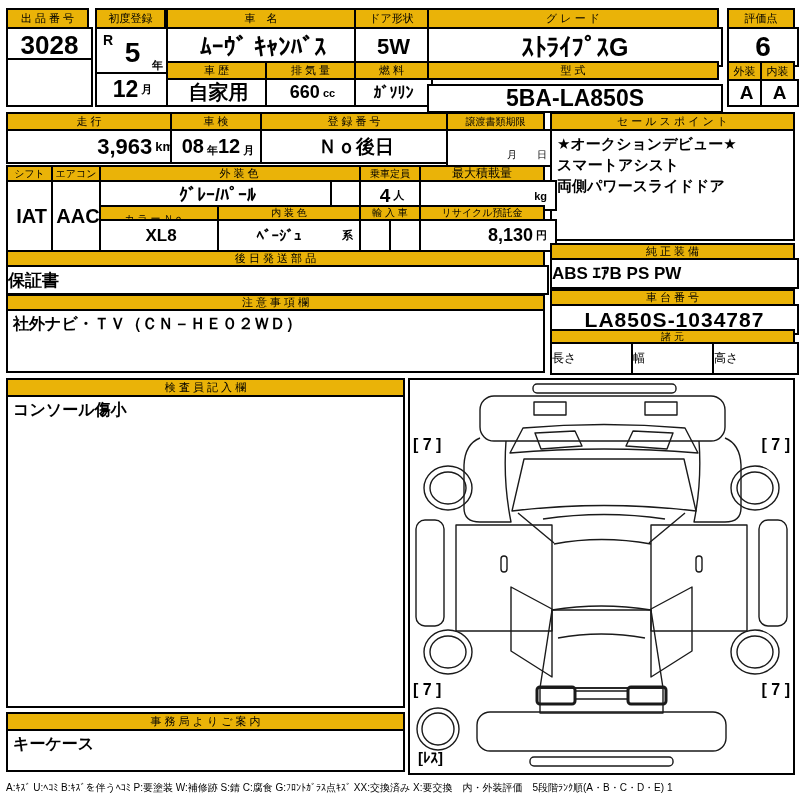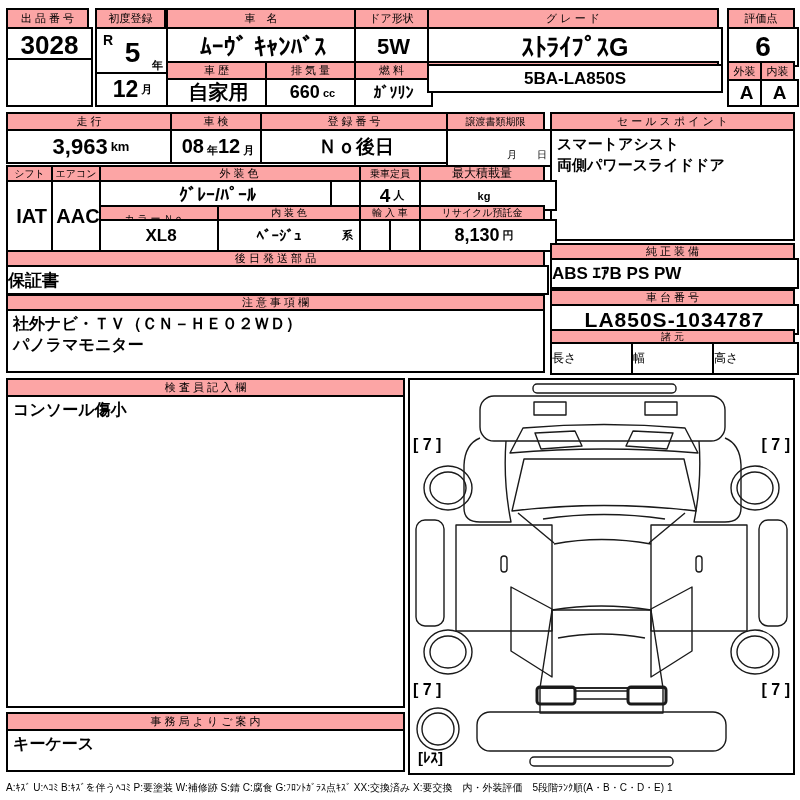--- a/index.html
+++ b/index.html
@@ -1,24 +1,24 @@
 <!DOCTYPE html>
 <html><head>
 <meta charset="utf-8">
 <style>
   html,body{margin:0;padding:0;background:#fff;}
   body{width:800px;height:800px;position:relative;overflow:hidden;
        font-family:"Liberation Sans","DejaVu Sans",sans-serif;color:#000;}
   .abs{position:absolute;box-sizing:border-box;}
-  .hdr{background:#fca5a5;border:2px solid #000;display:flex;align-items:center;
+  .hdr{background:#eab308;border:2px solid #000;display:flex;align-items:center;
        justify-content:center;font-size:11px;white-space:nowrap;overflow:hidden;}
   .cell{background:#fff;border:2px solid #000;display:flex;align-items:center;
         justify-content:center;font-weight:bold;white-space:nowrap;overflow:hidden;position:absolute;}
   .left{justify-content:flex-start;padding-left:0;}
-  .right{padding-right:8px;}
+  .right{justify-content:flex-end;padding-right:8px;}
   .u{font-size:11px;font-weight:bold;margin-left:3px;}
   .u-end{align-self:flex-end;margin-bottom:4px;}
   .lines{background:#fff;border:2px solid #000;font-weight:bold;padding:2px 5px;overflow:hidden;}
   .lines div{line-height:21px;}
   .dlabel{position:absolute;font-weight:bold;font-size:16px;white-space:nowrap;}
   svg{display:block;}
 </style>
 </head>
 <body>
 
@@ -50,21 +50,21 @@
   </div>
 
   <div class="hdr abs" style="left:354px;top:8px;width:75px;height:21px">ドア形状</div>
   <div class="cell" style="left:354px;top:27px;width:75px;height:36px;font-size:22px">5W</div>
   <div class="hdr abs" style="left:354px;top:61px;width:75px;height:19px">燃 料</div>
   <div class="cell" style="left:354px;top:78px;width:75px;height:25px;font-size:16px">ｶﾞｿﾘﾝ</div>
 
   <div class="hdr abs" style="left:427px;top:8px;width:292px;height:21px">グ レ ー ド</div>
   <div class="cell" style="left:427px;top:27px;width:292px;height:36px;font-size:25px">ｽﾄﾗｲﾌﾟｽG</div>
   <div class="hdr abs" style="left:427px;top:61px;width:292px;height:19px">型 式</div>
-  <div class="cell" style="left:427px;top:64px;width:292px;height:25px;font-size:17px">5BA-LA850S</div>
+  <div class="cell" style="left:427px;top:84px;width:292px;height:25px;font-size:23px">5BA-LA850S</div>
 
   <div class="hdr abs" style="left:727px;top:8px;width:68px;height:21px">評価点</div>
   <div class="cell" style="left:727px;top:27px;width:68px;height:36px;font-size:28px">6</div>
   <div class="hdr abs" style="left:727px;top:61px;width:35px;height:20px">外装</div>
   <div class="hdr abs" style="left:760px;top:61px;width:35px;height:20px">内装</div>
   <div class="cell" style="left:727px;top:79px;width:35px;height:24px;font-size:19px">A</div>
   <div class="cell" style="left:760px;top:79px;width:35px;height:24px;font-size:19px">A</div>
 
   <div class="hdr abs" style="left:6px;top:112px;width:166px;height:19px">走 行</div>
   <div class="cell right" style="left:6px;top:129px;width:166px;height:31px">
@@ -78,20 +78,21 @@
     <span style="font-size:20px">12</span>
     <span class="u u-end">月</span>
   </div>
   <div class="hdr abs" style="left:260px;top:112px;width:188px;height:19px">登 録 番 号</div>
   <div class="cell" style="left:260px;top:129px;width:188px;height:31px;font-size:19px">Ｎｏ後日</div>
   <div class="hdr abs" style="left:446px;top:112px;width:99px;height:19px;font-size:10px">譲渡書類期限</div>
   <div class="cell" style="left:446px;top:129px;width:99px;height:31px;align-items:flex-end;justify-content:flex-end;padding:0 8px 3px 0;font-size:10px;font-weight:normal">月　　日</div>
 
   <div class="hdr abs" style="left:550px;top:112px;width:245px;height:19px">セ ー ル ス ポ イ ン ト</div>
   <div class="lines abs" style="left:550px;top:129px;width:245px;height:112px;font-size:15px">
+    <div>★オークションデビュー★</div>
     <div>スマートアシスト</div>
     <div>両側パワースライドドア</div>
   </div>
 
   <div class="hdr abs" style="left:6px;top:165px;width:47px;height:17px;font-size:10px">シフト</div>
   <div class="hdr abs" style="left:51px;top:165px;width:50px;height:17px;font-size:10px">エアコン</div>
   <div class="cell" style="left:6px;top:180px;width:47px;height:68px;font-size:20px">IAT</div>
   <div class="cell" style="left:51px;top:180px;width:50px;height:68px;font-size:20px">AAC</div>
 
   <div class="hdr abs" style="left:99px;top:165px;width:280px;height:17px">外 装 色</div>
@@ -124,21 +125,20 @@
 
   <div class="hdr abs" style="left:6px;top:250px;width:539px;height:17px">後 日 発 送 部 品</div>
   <div class="cell left" style="left:6px;top:265px;width:539px;height:26px;font-size:17px">保証書</div>
 
   <div class="hdr abs" style="left:550px;top:243px;width:245px;height:17px">純 正 装 備</div>
   <div class="cell left" style="left:550px;top:258px;width:245px;height:27px;font-size:17px">ABS ｴｱB PS PW</div>
 
   <div class="hdr abs" style="left:6px;top:294px;width:539px;height:17px">注 意 事 項 欄</div>
   <div class="lines abs" style="left:6px;top:309px;width:539px;height:64px;font-size:16px">
     <div>社外ナビ・ＴＶ（ＣＮ－ＨＥ０２ＷＤ）</div>
-    <div>パノラマモニター</div>
   </div>
 
   <div class="hdr abs" style="left:550px;top:289px;width:245px;height:17px">車 台 番 号</div>
   <div class="cell" style="left:550px;top:304px;width:245px;height:27px;font-size:21px;letter-spacing:1px">LA850S-1034787</div>
 
   <div class="hdr abs" style="left:550px;top:329px;width:245px;height:15px;font-size:10px">諸 元</div>
   <div class="cell left" style="left:550px;top:342px;width:83px;height:29px;font-weight:normal;font-size:12px">長さ</div>
   <div class="cell left" style="left:631px;top:342px;width:83px;height:29px;font-weight:normal;font-size:12px">幅</div>
   <div class="cell left" style="left:712px;top:342px;width:83px;height:29px;font-weight:normal;font-size:12px">高さ</div>
 

